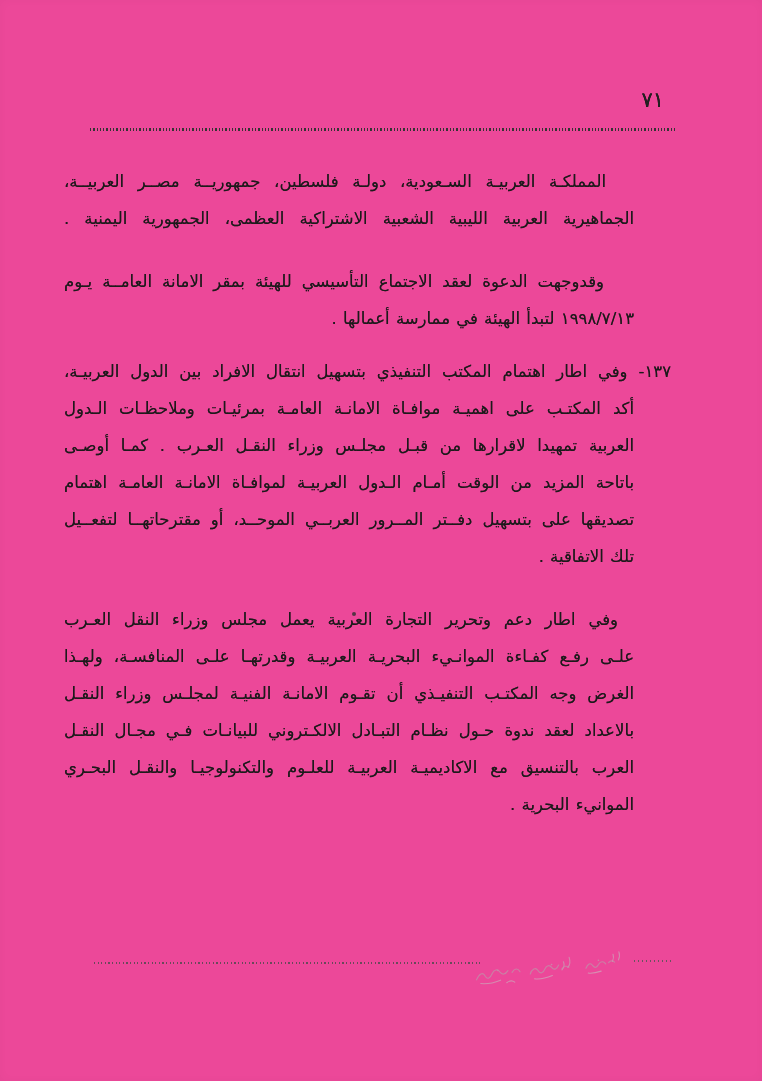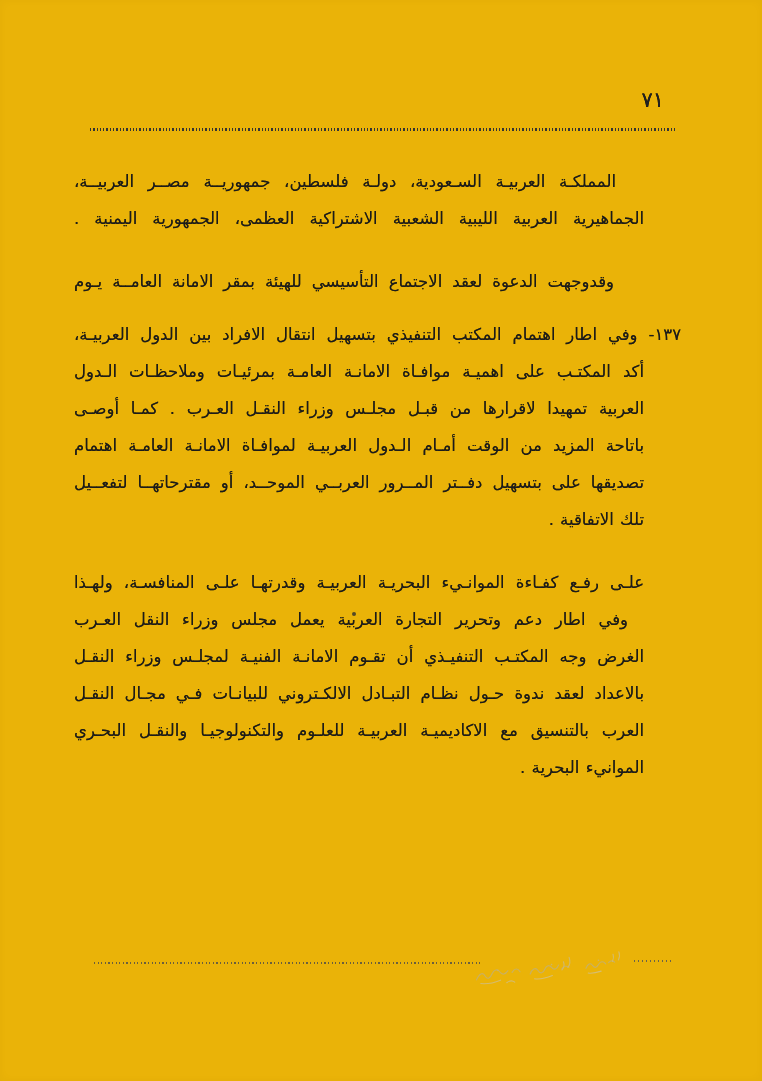--- a/index.html
+++ b/index.html
@@ -2,21 +2,21 @@
 <html lang="ar"><head>
 <meta charset="utf-8">
 <style>
   html,body{margin:0;padding:0;}
   body{
     width:762px;height:1081px;position:relative;overflow:hidden;
     background:#fefefe;
     font-family:"DejaVu Sans",sans-serif;
     color:#1b1b1b;
   }
-  .page{position:absolute;inset:0;background:#eab308;box-shadow:inset 0 0 10px rgba(0,0,0,0.03);}
+  .page{position:absolute;inset:0;background:#ec4899;box-shadow:inset 0 0 10px rgba(0,0,0,0.03);}
   
   .pagenum{
     position:absolute;top:88px;right:98px;
     font-size:21px;color:#222;letter-spacing:1px;
     text-shadow:0 0 .3px #000;
   }
   
   .rule{position:absolute;background-repeat:repeat-x;}
   .rule-top{
     left:90px;top:128px;width:587px;height:3px;
@@ -25,21 +25,21 @@
   .rule-footer{
     left:94px;top:962px;width:386px;height:2px;opacity:.8;
     background-image:repeating-linear-gradient(to right,#4a4a4a 0,#4a4a4a 1.2px,transparent 1.2px,transparent 3.6px);
   }
   .rule-short{
     left:634px;top:960px;width:40px;height:2px;opacity:.85;
     background-image:repeating-linear-gradient(to right,#555 0,#555 1.5px,transparent 1.5px,transparent 4px);
   }
   
   .content{
-    position:absolute;left:74px;top:163px;width:570px;
+    position:absolute;left:64px;top:163px;width:570px;
     direction:rtl;
     font-size:16.5px;
     text-shadow:0 0 .3px rgba(0,0,0,.6);
   }
   .para{margin:0;}
   .mt26{margin-top:26px;}
   .mt16{margin-top:16px;}
   .line{
     height:37px;line-height:37px;white-space:nowrap;
     text-align:justify;text-align-last:justify;
@@ -69,34 +69,35 @@
 
   <div class="content" dir="rtl">
 
     <div class="para">
       <div class="line ind28">المملكـة العربيـة السـعودية، دولـة فلسطين، جمهوريــة مصــر العربيــة،</div>
       <div class="line">الجماهيرية العربية الليبية الشعبية الاشتراكية العظمى، الجمهورية اليمنية .</div>
     </div>
 
     <div class="para mt26">
       <div class="line ind30">وقدوجهت الدعوة لعقد الاجتماع التأسيسي للهيئة بمقر الامانة العامــة يـوم</div>
+      <div class="line start">١٩٩٨/٧/١٣ لتبدأ الهيئة في ممارسة أعمالها .</div>
     </div>
 
     <div class="para mt16">
       <div class="line hang">١٣٧- وفي اطار اهتمام المكتب التنفيذي بتسهيل انتقال الافراد بين الدول العربيـة،</div>
       <div class="line">أكد المكتـب على اهميـة موافـاة الامانـة العامـة بمرئيـات وملاحظـات الـدول</div>
       <div class="line">العربية تمهيدا لاقرارها من قبـل مجلـس وزراء النقـل العـرب . كمـا أوصـى</div>
       <div class="line">باتاحة المزيد من الوقت أمـام الـدول العربيـة لموافـاة الامانـة العامـة اهتمام</div>
       <div class="line">تصديقها على بتسهيل دفــتر المــرور العربــي الموحــد، أو مقترحاتهــا لتفعــيل</div>
       <div class="line start">تلك الاتفاقية .</div>
     </div>
 
     <div class="para mt26">
+      <div class="line ind16">وفي اطار دعم وتحرير التجارة العربية يعمل مجلس وزراء النقل العـرب</div>
       <div class="line">علـى رفـع كفـاءة الموانـيء البحريـة العربيـة وقدرتهـا علـى المنافسـة، ولهـذا</div>
-      <div class="line ind16">وفي اطار دعم وتحرير التجارة العربية يعمل مجلس وزراء النقل العـرب</div>
       <div class="line">الغرض وجه المكتـب التنفيـذي أن تقـوم الامانـة الفنيـة لمجلـس وزراء النقـل</div>
       <div class="line">بالاعداد لعقد ندوة حـول نظـام التبـادل الالكـتروني للبيانـات فـي مجـال النقـل</div>
       <div class="line">العرب بالتنسيق مع الاكاديميـة العربيـة للعلـوم والتكنولوجيـا والنقـل البحـري</div>
       <div class="line start">الموانيء البحرية .</div>
     </div>
 
   </div>
 
   <div class="stray-dot"></div>
 

